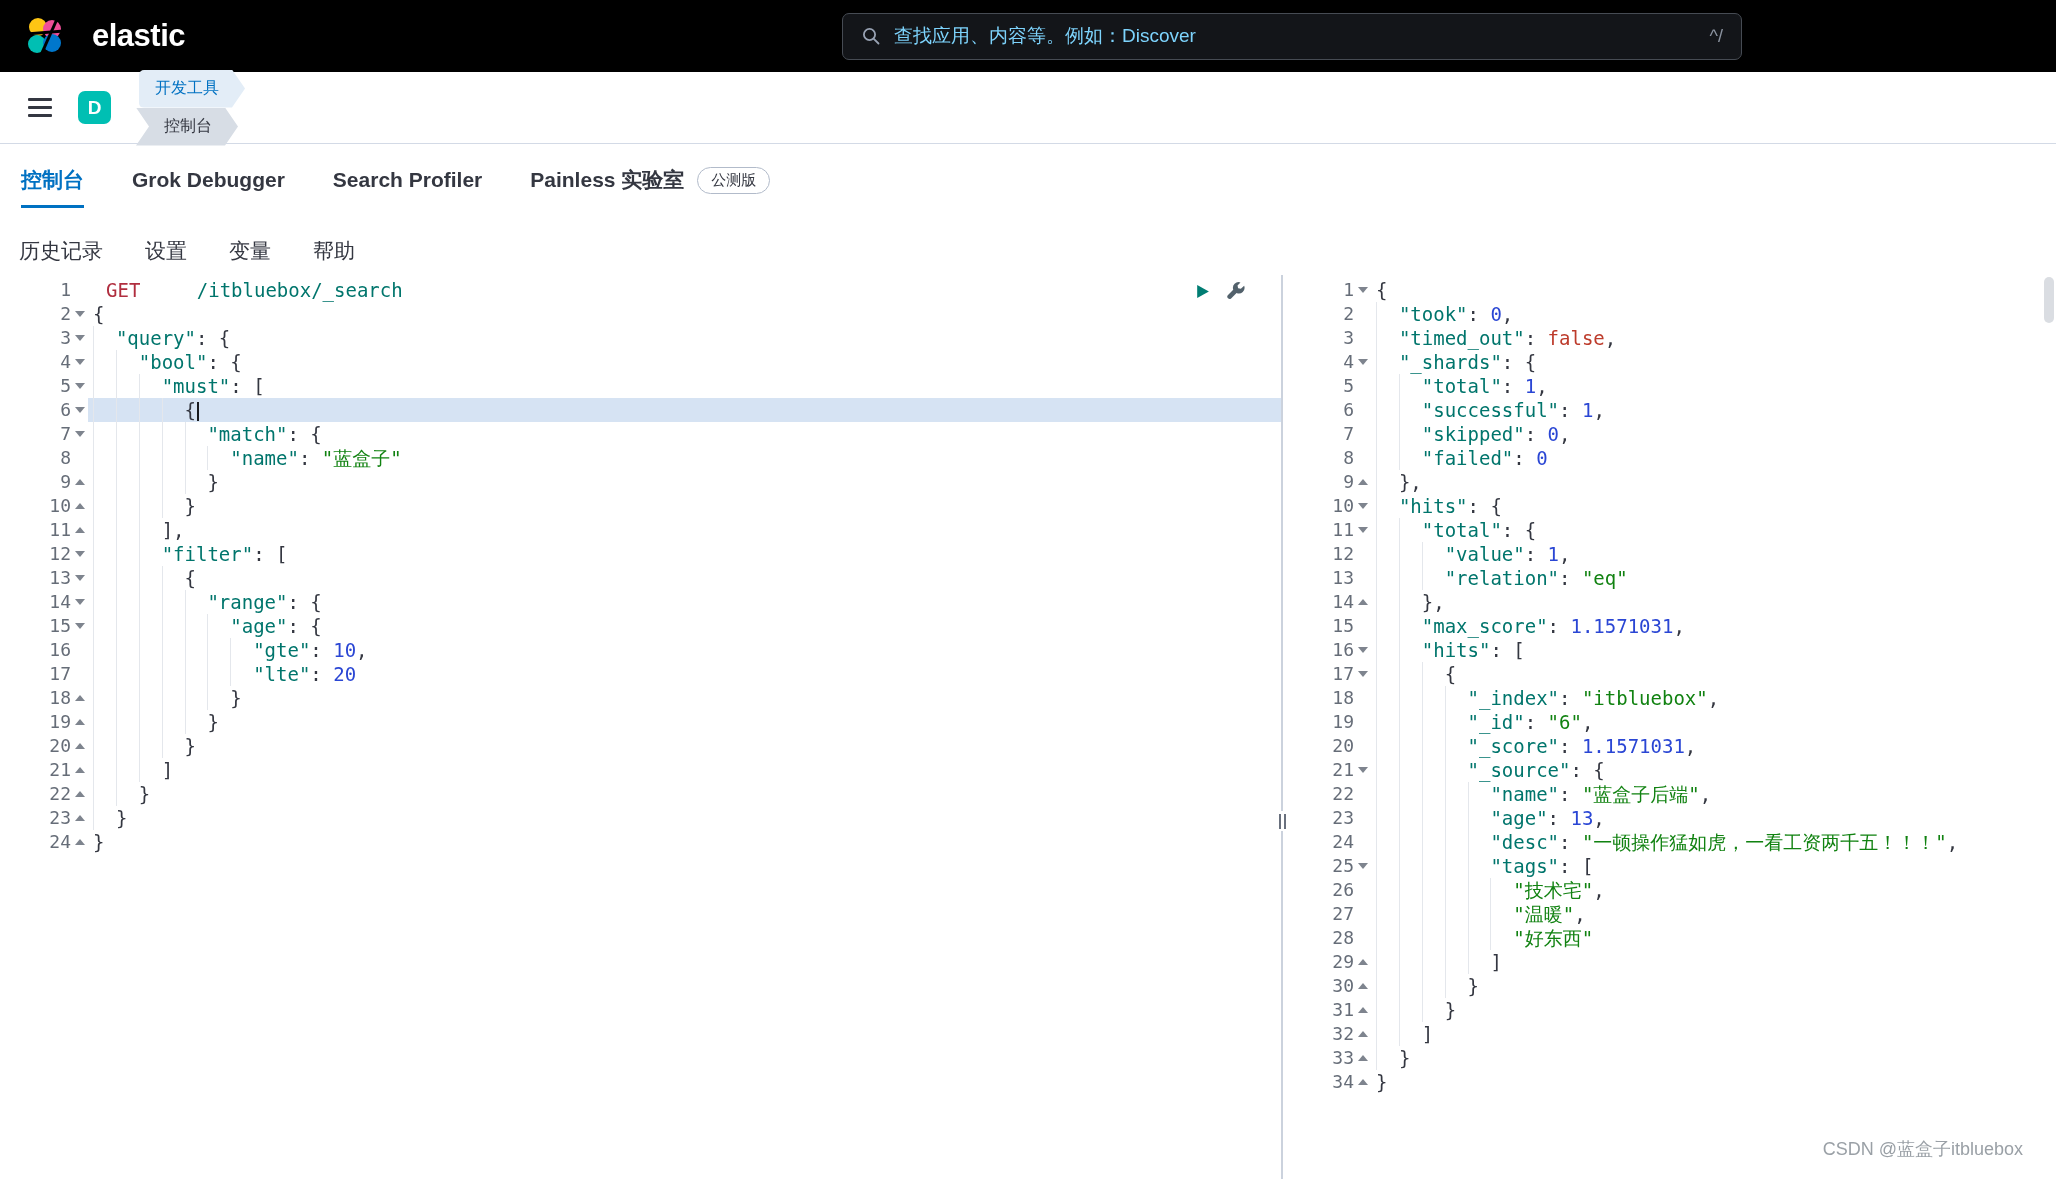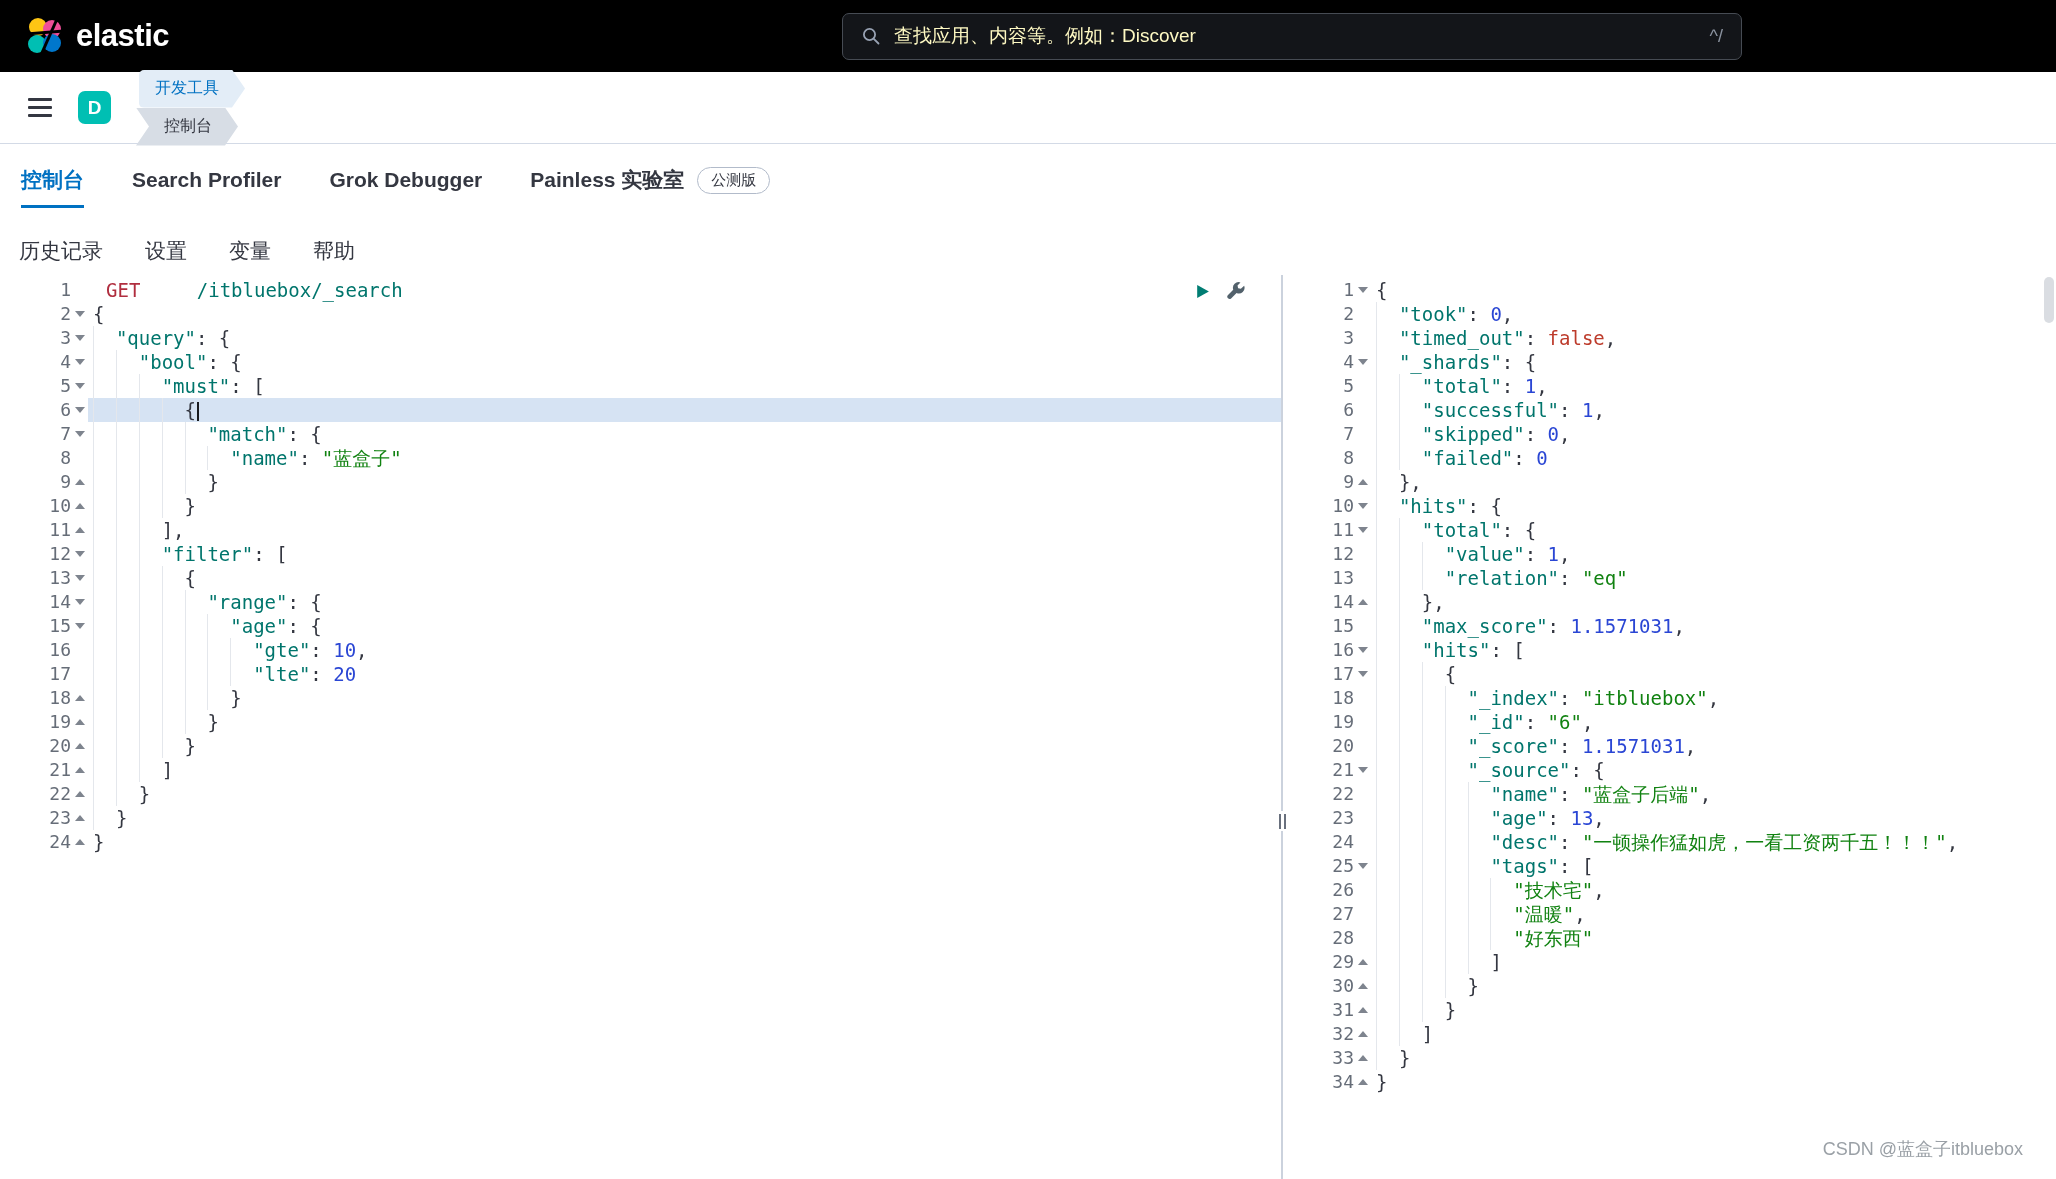--- a/index.html
+++ b/index.html
@@ -2,25 +2,25 @@
 <html style="--accent-blue: #0071C2; --badge-teal: #00BFB3; --c-method: #B02E3F; --c-key: #00756C; --c-string: #118211; --c-number: #2A46D4; --c-bool: #BD3B2B; --c-active: #D6E3F3;"><head>
 <meta charset="utf-8">
 <style>
   *{margin:0;padding:0;box-sizing:border-box;}
   html,body{width:2056px;height:1179px;}
   body{font-family:"Liberation Sans",sans-serif;background:#fff;overflow:hidden;}
   .page{width:2056px;height:1179px;position:relative;background:#fff;}
 
   
   .topbar{height:72px;background:#000;display:flex;align-items:center;padding:0 26px;}
-  .logo{display:flex;align-items:center;gap:12px;}
+  .logo{display:flex;align-items:center;gap:28px;}
   .logo-text{color:#fff;font-size:31px;font-weight:600;letter-spacing:-0.5px;}
   .searchbox{margin-left:auto;margin-right:288px;width:900px;height:47px;background:#131519;
     border:1px solid #464B53;border-radius:7px;display:flex;align-items:center;gap:13px;padding:0 18px;cursor:text;}
-  .search-placeholder{flex:1;color:#fef9c3;font-size:19px;}
+  .search-placeholder{flex:1;color:#7dd3fc;font-size:19px;}
   .search-hint{color:#8B93A0;font-size:18px;}
 
   
   .navbar{height:72px;background:#fff;border-bottom:1px solid #D3DAE6;display:flex;align-items:center;gap:26px;padding:0 28px;}
   .burger{display:flex;flex-direction:column;gap:5px;cursor:pointer;}
   .burger span{display:block;width:24px;height:3px;background:#343741;border-radius:1px;}
   .app-badge{width:33px;height:33px;border-radius:7px;background:var(--badge-teal,#00BFB3);color:#fff;
     font-size:19px;font-weight:700;display:flex;align-items:center;justify-content:center;cursor:pointer;}
   .crumbs{display:flex;align-items:center;margin-left:2px;flex-direction:column;}
   .crumb{height:38px;display:flex;align-items:center;font-size:16px;cursor:pointer;}
@@ -114,24 +114,24 @@
         <span class="crumb first">开发工具</span>
         <span class="crumb second">控制台</span>
       </div>
   </nav>
 
   <div class="tabsrow">
       <div class="tab active">
         <span>控制台</span>
       </div>
       <div class="tab">
+        <span>Grok Debugger</span>
+      </div>
+      <div class="tab">
         <span>Search Profiler</span>
-      </div>
-      <div class="tab">
-        <span>Grok Debugger</span>
       </div>
       <div class="tab">
         <span>Painless 实验室</span>
         <span class="beta-badge">公测版</span>
       </div>
     </div>
 
   <div class="menurow">
       <span class="menu-item">历史记录</span>
       <span class="menu-item">设置</span>

